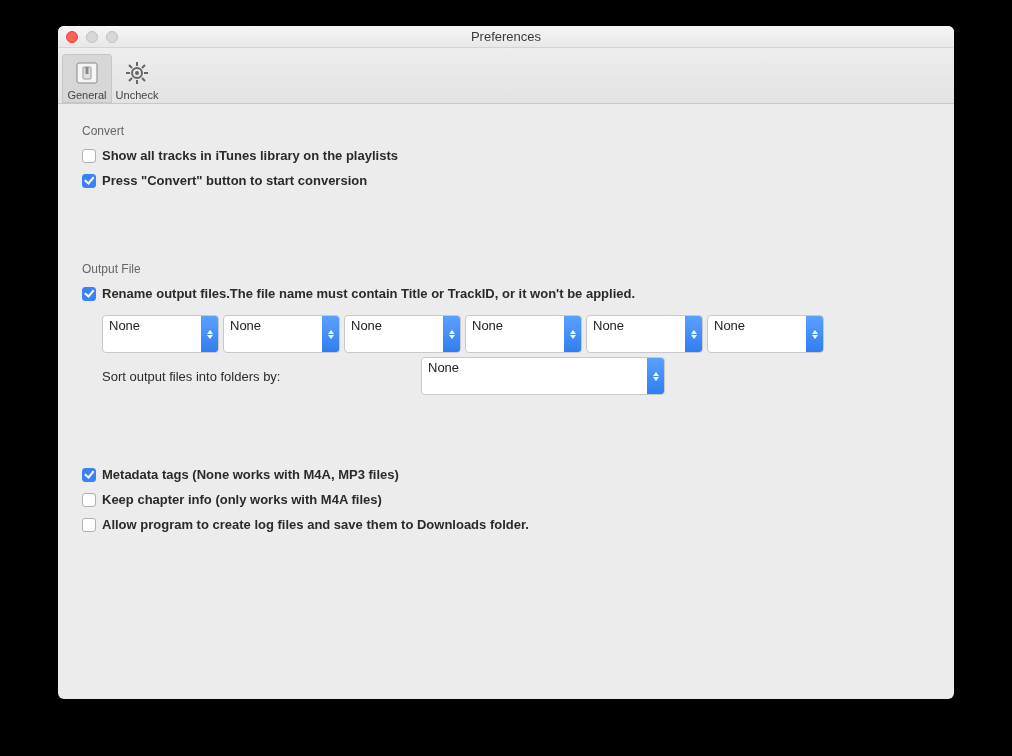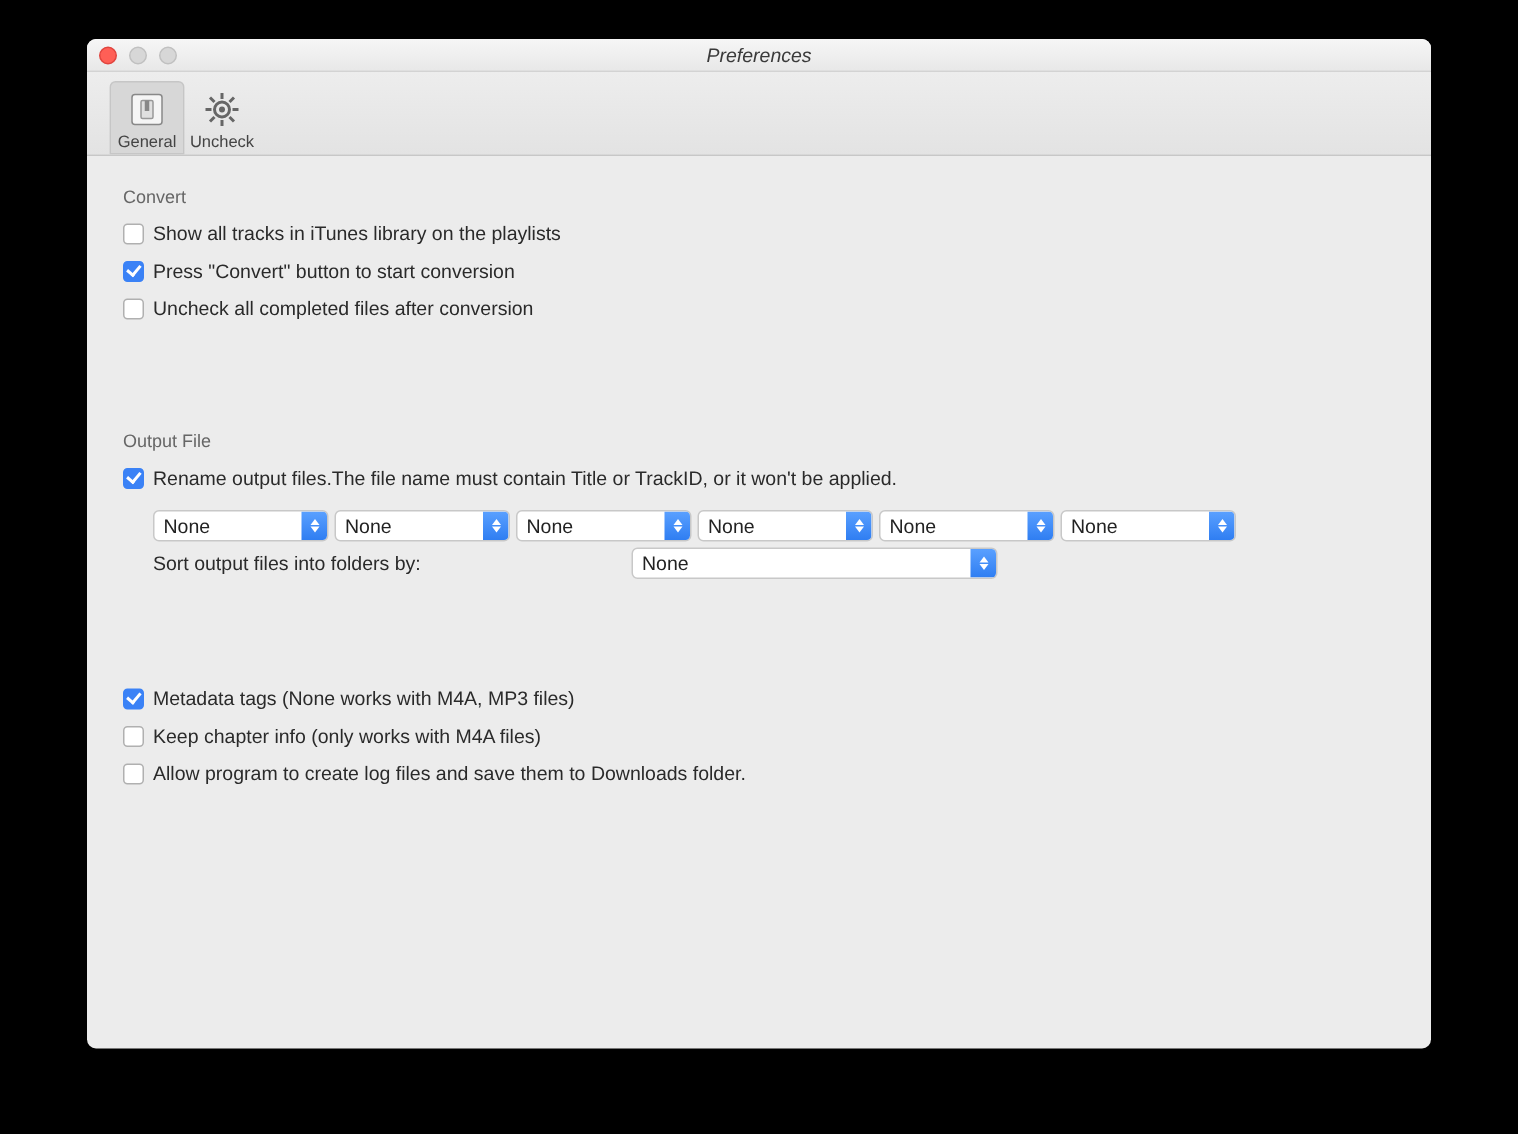--- a/index.html
+++ b/index.html
@@ -45,29 +45,28 @@
   .light {
     width: 12px; height: 12px; border-radius: 50%;
   }
   .light.close { background: #ff5f56; border: 0.5px solid #e0443e; }
   .light.min { background: #d7d7d7; border: 0.5px solid #c0c0c0; }
   .light.max { background: #d7d7d7; border: 0.5px solid #c0c0c0; }
   .title {
     margin: 0 auto;
     font-size: 13px;
     color: #3a3a3a;
-    font-style: italic;
   }
   .toolbar {
     height: 56px;
     background: linear-gradient(#ededed, #e3e3e3);
     border-bottom: 1px solid #c7c7c7;
     display: flex;
     align-items: flex-end;
-    padding: 0 15px;
+    padding: 0 4px;
   }
   .toolbar-item {
     width: 50px;
     text-align: center;
     padding: 4px 0 2px 0;
     border-radius: 4px 4px 0 0;
     cursor: default;
     font-size: 11px;
     color: #444;
   }
@@ -89,20 +88,21 @@
   }
   .section-header {
     font-size: 12px;
     color: #666;
     margin: 8px 0 4px 0;
   }
   .row {
     display: flex;
     align-items: center;
     margin: 10px 0 10px 0;
+    font-weight: bold;
   }
   .checkbox {
     width: 14px; height: 14px;
     border: 1px solid #b0b0b0;
     border-radius: 3px;
     background: #fff;
     display: inline-flex;
     align-items: center;
     justify-content: center;
     margin-right: 6px;
@@ -120,21 +120,21 @@
     border-width: 0 2px 2px 0;
     transform: rotate(40deg) translate(-0.5px,-1px);
   }
   .label {
     font-size: 13px;
     color: #2a2a2a;
   }
   .dropdown {
     display: inline-flex;
     align-items: stretch;
-    height: 21px;
+    height: 38px;
     border-radius: 4px;
     overflow: hidden;
     background: #fff;
     border: 1px solid #c8c8c8;
     font-size: 13px;
     cursor: default;
   }
   .dropdown .dd-text {
     padding: 2px 6px 0 6px;
     flex: 1;
@@ -225,24 +225,20 @@
     <div class="section-header">Convert</div>
 
     <div class="row">
       <span class="checkbox"></span>
       <span class="label">Show all tracks in iTunes library on the playlists</span>
     </div>
     <div class="row">
       <span class="checkbox checked"></span>
       <span class="label">Press "Convert" button to start conversion</span>
     </div>
-    <div class="row">
-      <span class="checkbox"></span>
-      <span class="label">Uncheck all completed files after conversion</span>
-    </div>
 
     <div class="spacer-lg"></div>
 
     <div class="section-header">Output File</div>
 
     <div class="row">
       <span class="checkbox checked"></span>
       <span class="label">Rename output files.The file name must contain Title or TrackID, or it won't be applied.</span>
     </div>
 

